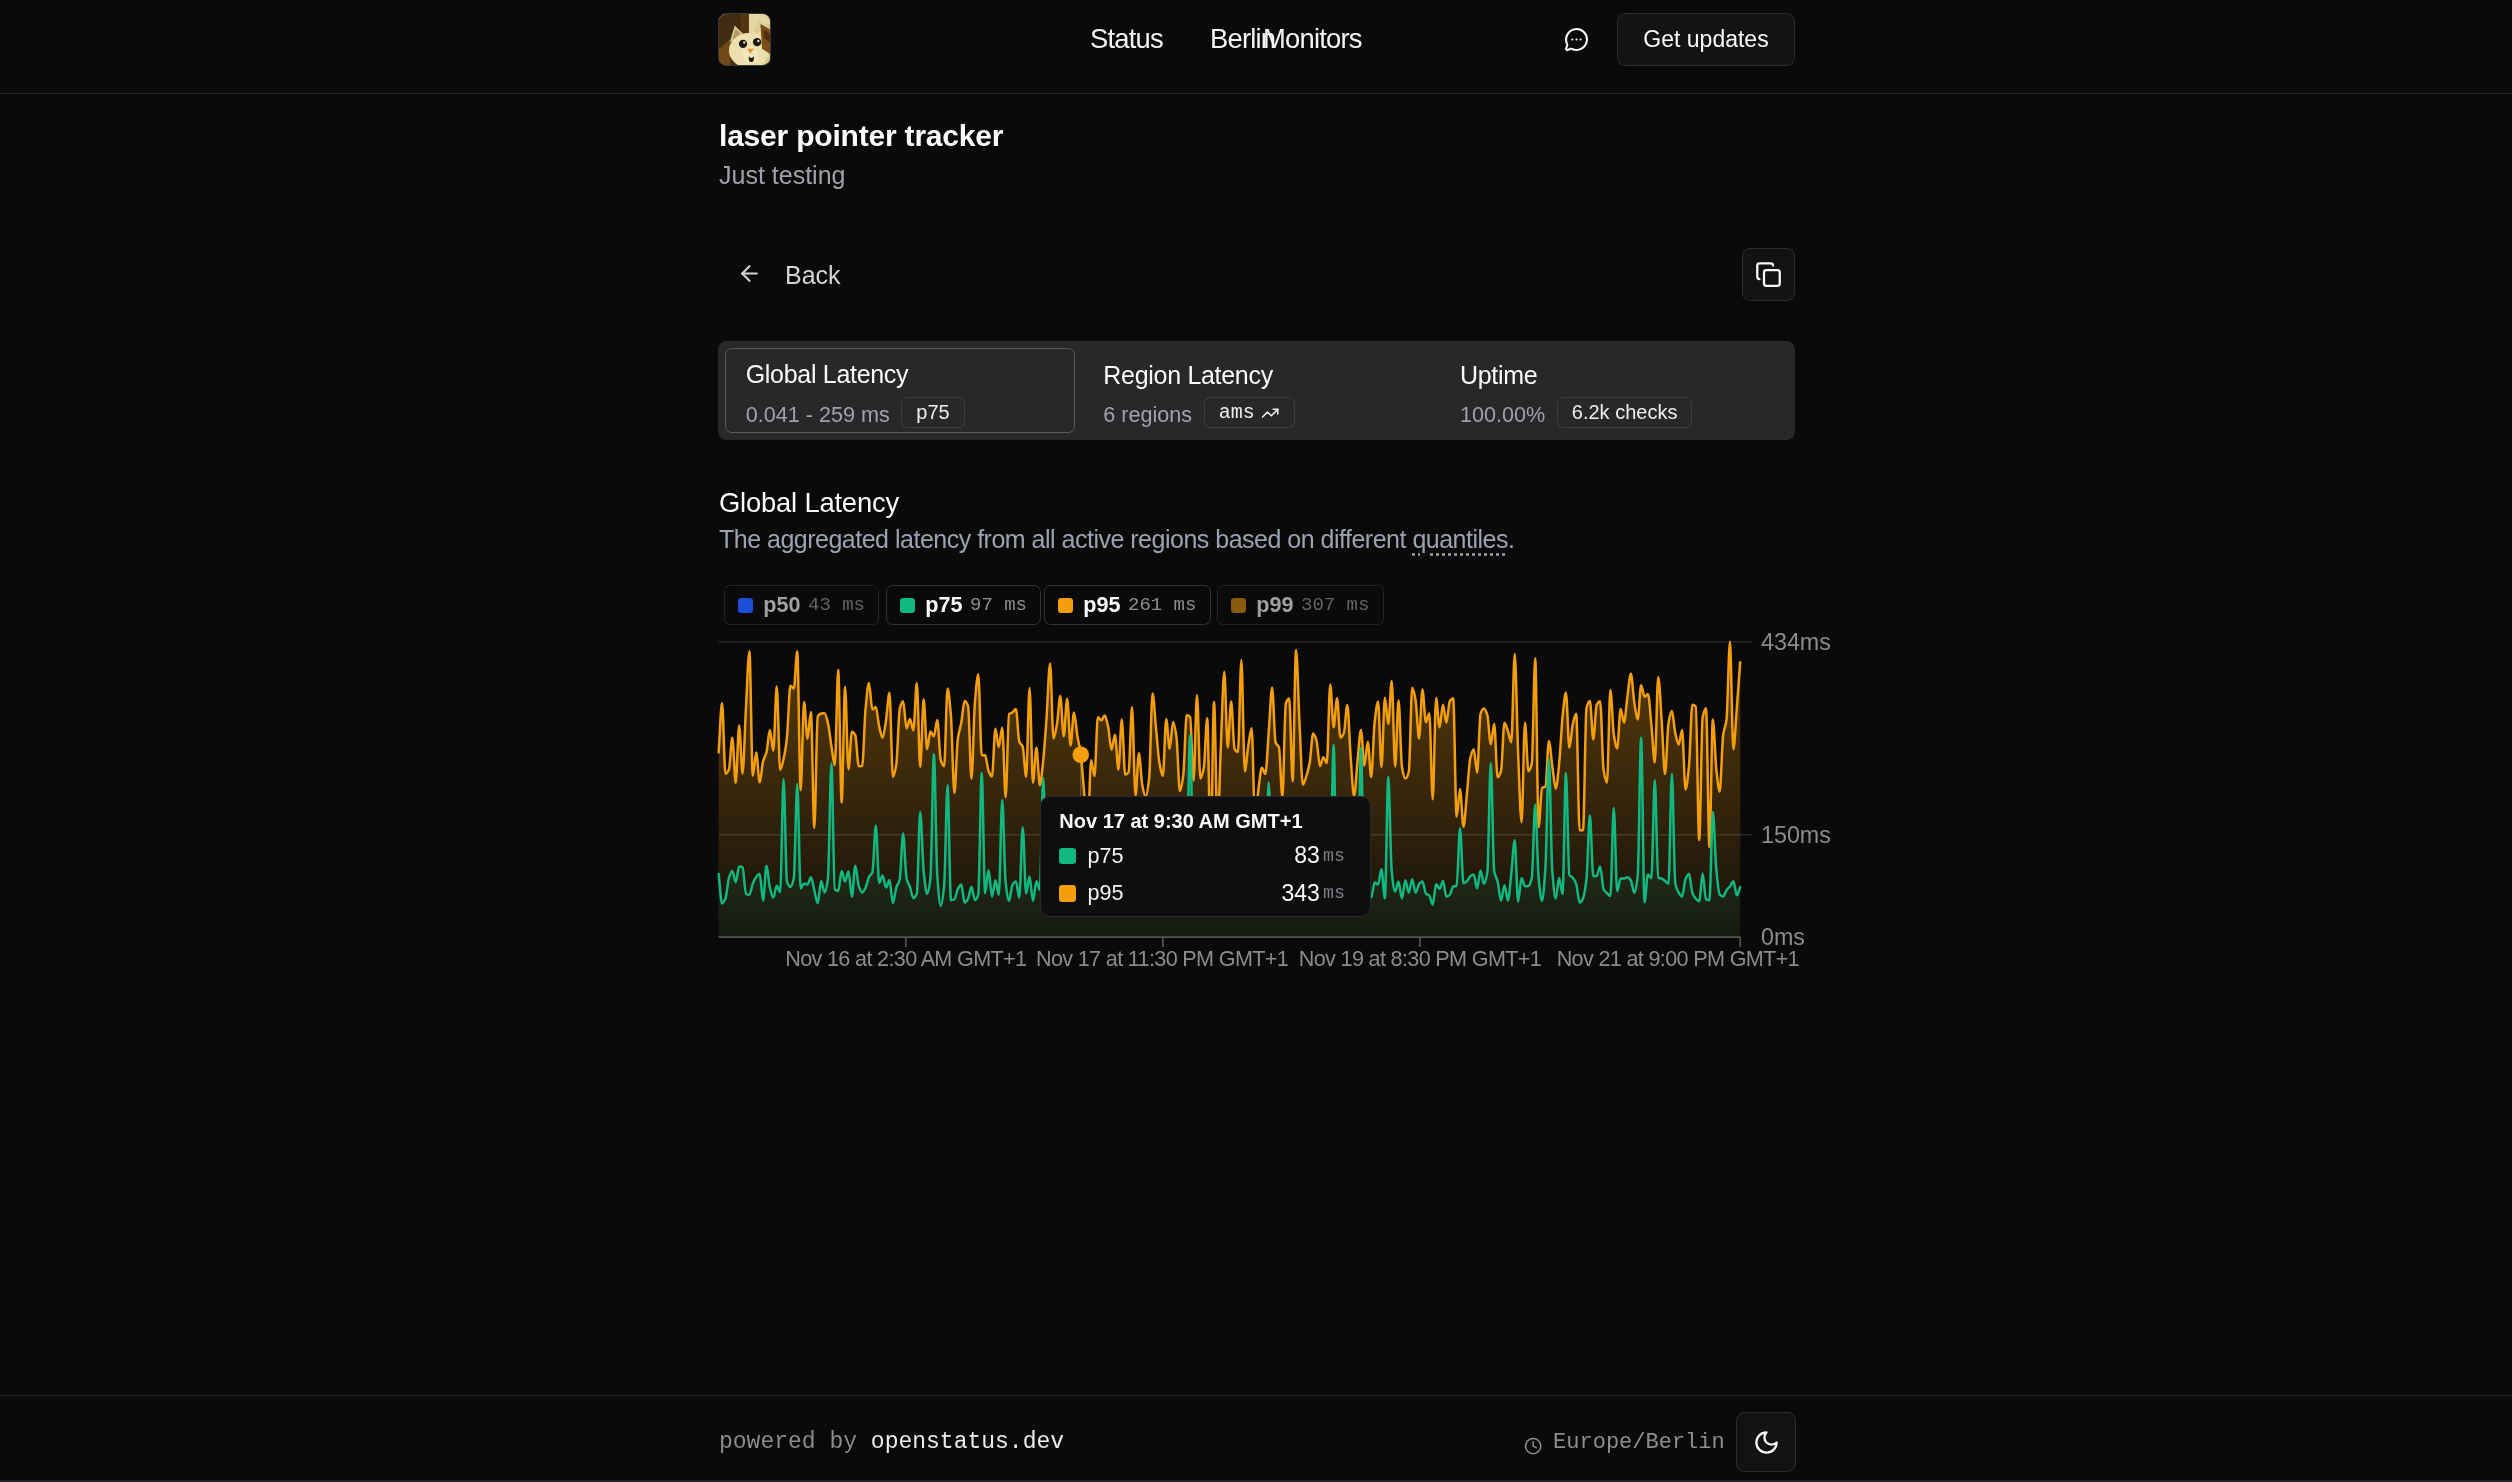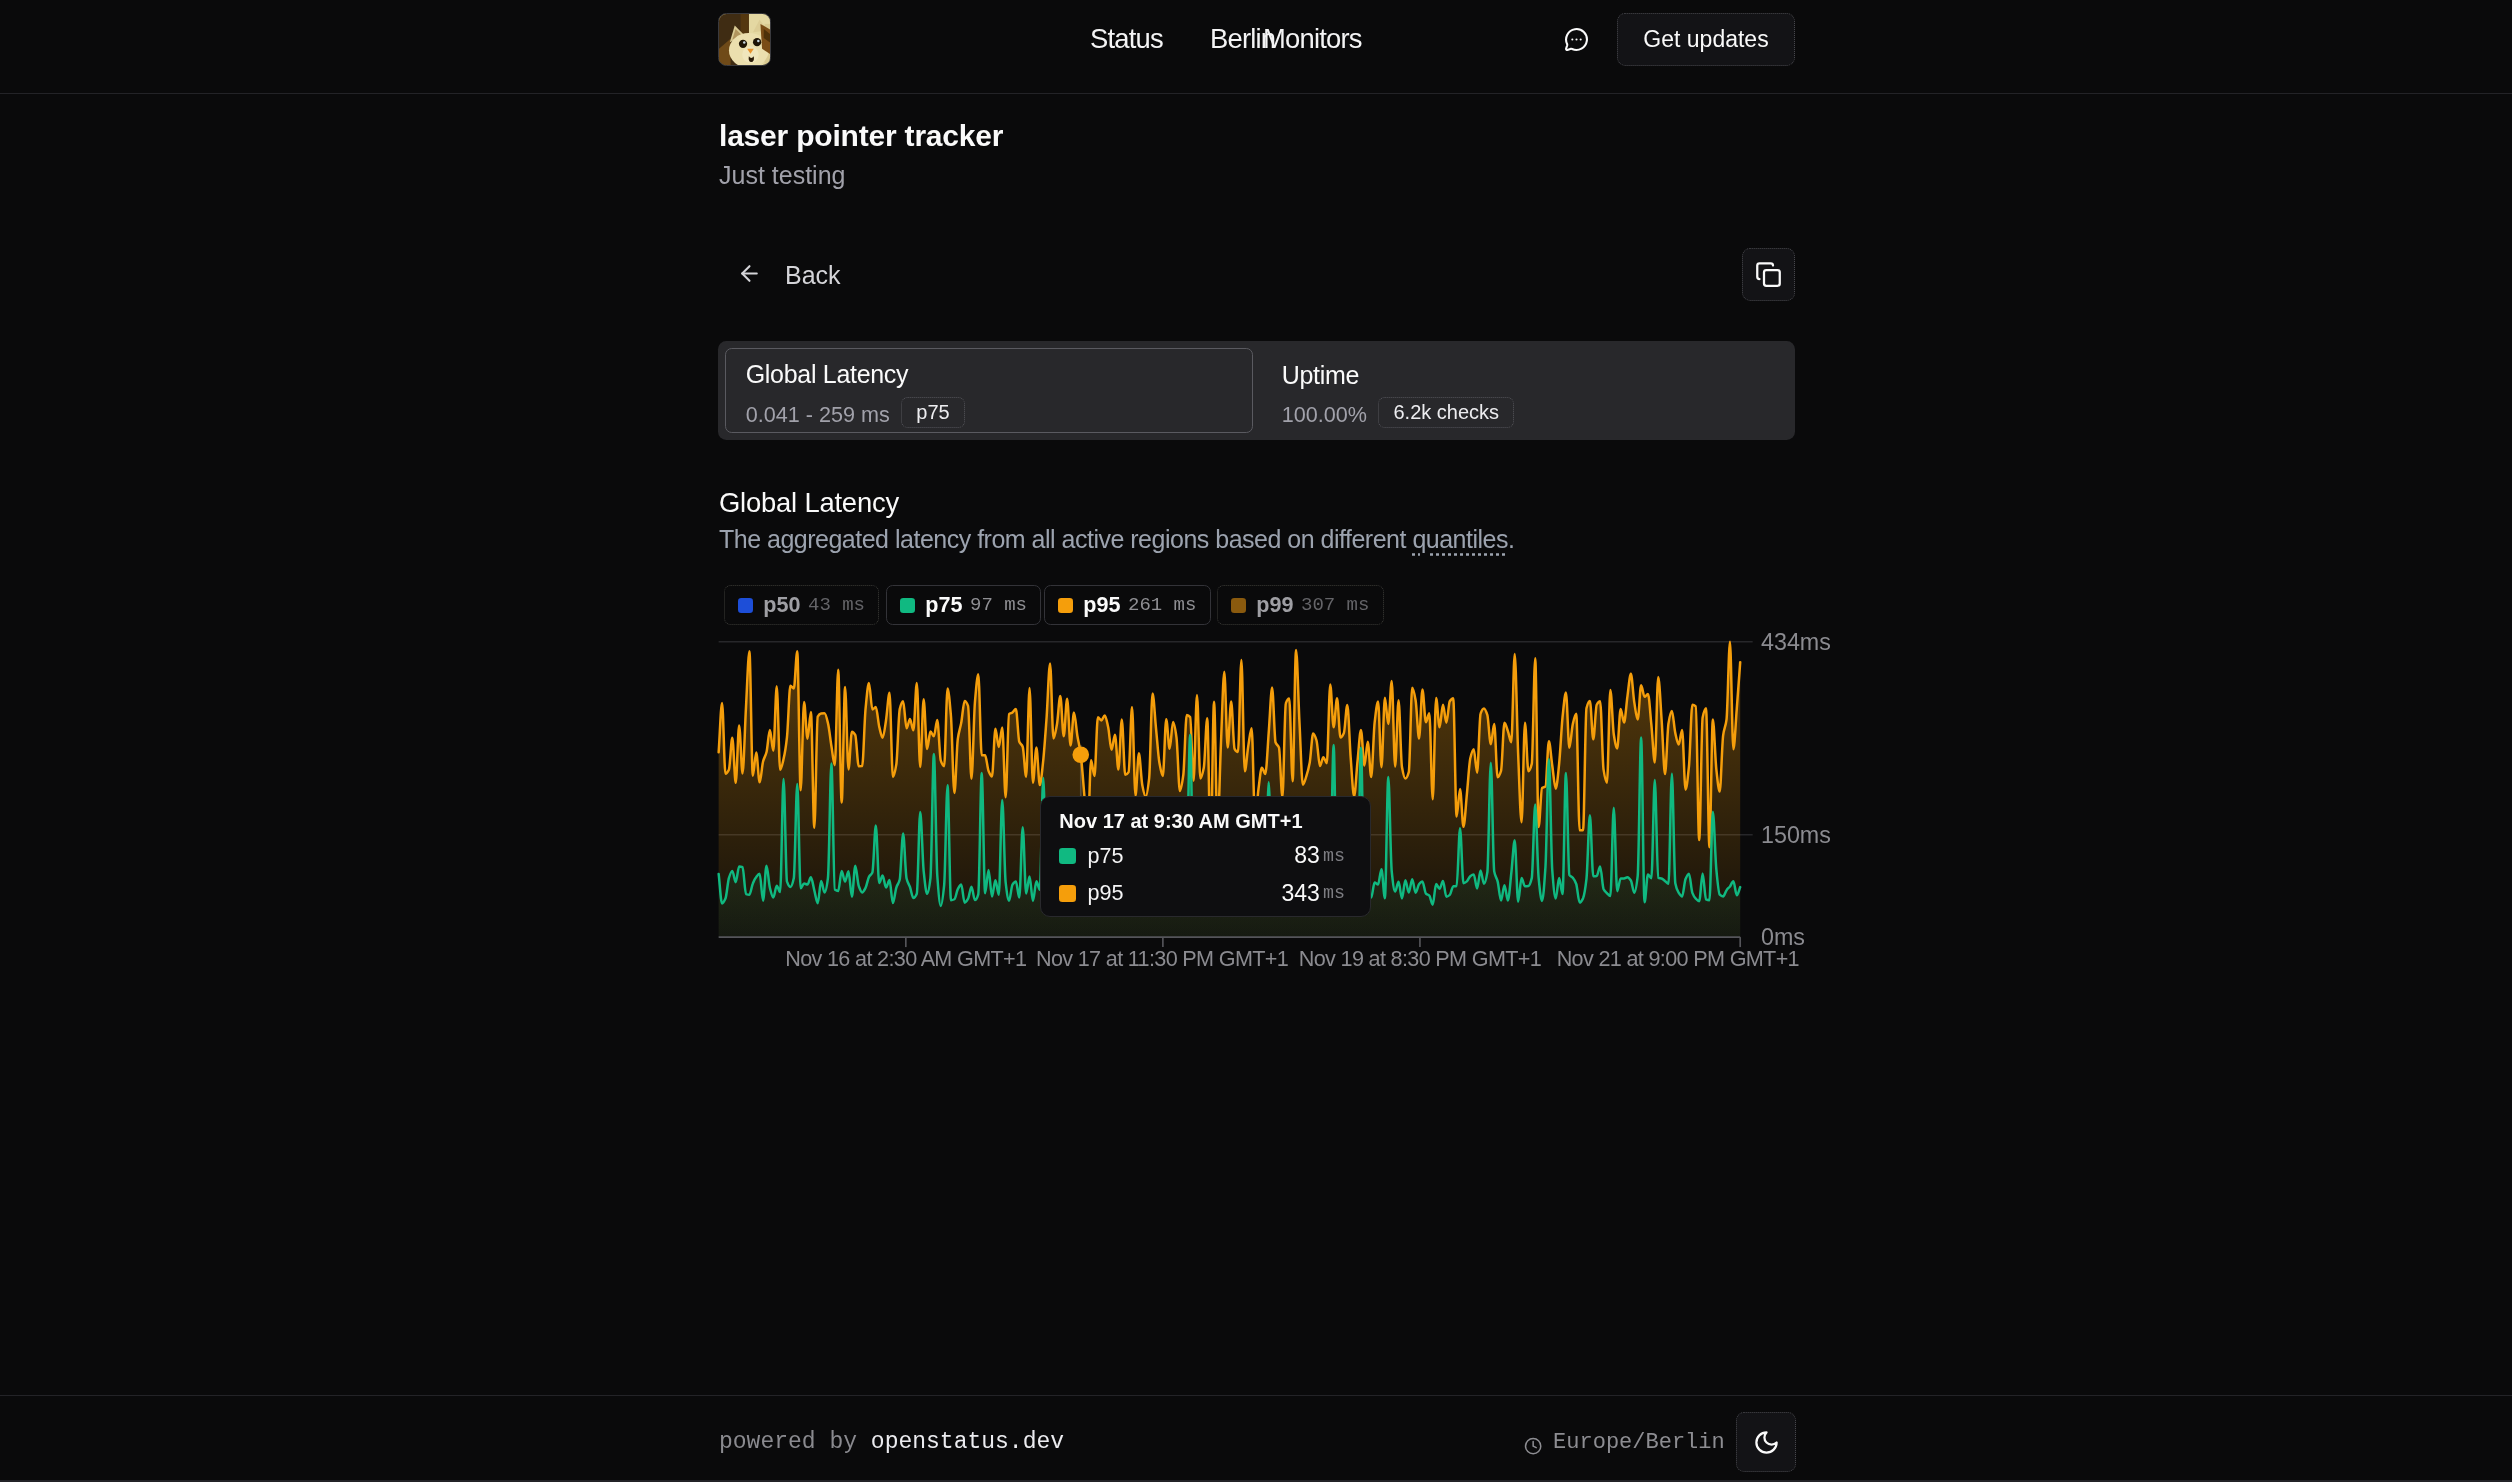--- a/index.html
+++ b/index.html
@@ -122,20 +122,33 @@
       <path d="M4 16c-1.1 0-2-.9-2-2V4c0-1.1.9-2 2-2h10c1.1 0 2 .9 2 2"></path>
     </svg>
 </div>
 
 <div class="tabs">
   <div class="tab sel">
     <div class="tt">Global Latency</div>
     <div class="ts">
         <span>0.041 - 259 ms</span>
         <span class="badge">p75</span>
+      </div>
+  </div>
+  <div class="tab">
+    <div class="tt">Region Latency</div>
+    <div class="ts">
+        <span>6 regions</span>
+        <span class="badge">
+          <span class="mono" style="font-size:20px">ams</span>
+      <svg class="ic" width="18.3" height="18.3" viewBox="0 0 24 24" fill="none" stroke="#ededf0" stroke-width="2" stroke-linecap="round" stroke-linejoin="round">
+            <polyline points="22 7 13.5 15.5 8.5 10.5 2 17"></polyline>
+            <polyline points="16 7 22 7 22 13"></polyline>
+          </svg>
+    </span>
       </div>
   </div>
   <div class="tab">
     <div class="tt">Uptime</div>
     <div class="ts">
         <span>100.00%</span>
         <span class="badge">6.2k checks</span>
       </div>
   </div>
 </div>

